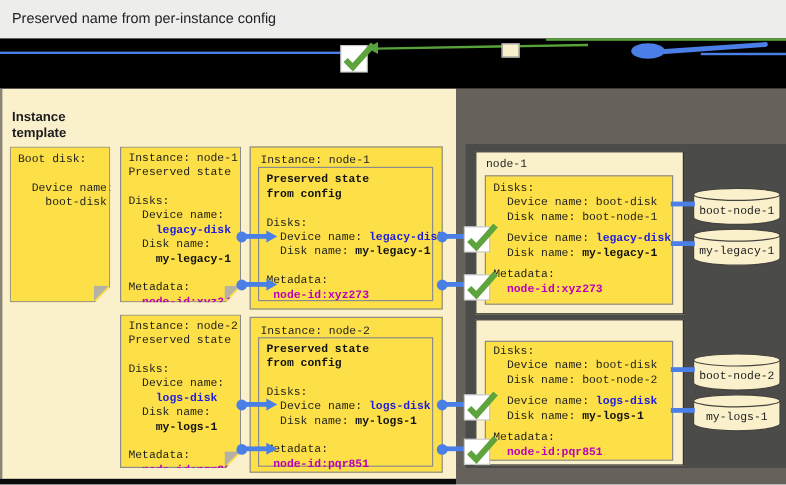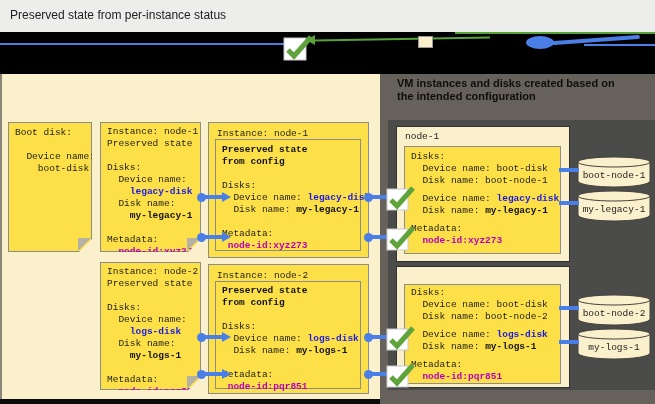--- a/index.html
+++ b/index.html
@@ -48,41 +48,43 @@
   .diskoval{position:absolute;width:28px;height:13px;border-radius:50%;background:#4a7fe8;}
   .cyl{position:absolute;width:74px;height:32px;overflow:visible;}
   .cyl text{font-family:"Liberation Mono",monospace;font-size:9.5px;fill:#1d1d1d;}
 </style>
 </head>
 <body>
 
 <div id="stage">
 
   <div class="titlebar">
-    <div class="t">Preserved state from per-instance status</div>
+    <div class="t">Preserved name from per-instance config</div>
   </div>
 
   <div class="legendbar">
     <div class="thinline" style="left:0;top:11px;width:284px;"></div>
     <svg class="checkicon" style="left:283px;top:1px;">
       <rect x="1" y="5" width="22" height="22" fill="#ffffff" stroke="#c8c8c8"></rect>
       <path d="M5 17 L11 23 L28 4" stroke="#5fa33c" stroke-width="5" fill="none"></path>
     </svg>
     <div class="ah-left-green" style="left:306px;top:3px;"></div>
     <div class="greenline" style="left:314px;top:6px;width:176px;transform:rotate(-1deg);"></div>
     <div class="greenline" style="left:455px;top:0px;width:200px;"></div>
     <div class="swatch" style="left:418px;top:4px;"></div>
     <div class="diskoval" style="left:526px;top:4px;"></div>
     <div class="hline" style="left:552px;top:6px;width:88px;transform:rotate(-4deg);border-radius:3px;"></div>
     <div class="thinline" style="left:584px;top:12px;width:71px;"></div>
   </div>
 
   <div class="creampanel"></div>
   <div class="blackstrip"></div>
 
+  <div class="colhead" style="left:10px;top:92px;">Instance
+template</div>
 
   <div class="wbox notch" style="left:8px;top:122px;width:84px;height:130px;">
     <div class="codebox" style="left:6px;top:4px;"><div><span>Boot disk:</span></div><div class="gap"></div><div><span>  Device name:</span></div><div><span>    boot-disk</span></div></div>
   </div>
   <div class="fold" style="left:78px;top:238px;"></div>
 
   <div class="wbox notch" style="left:100px;top:122px;width:101px;height:130px;">
     <div class="codebox" style="left:6px;top:3px;"><div><span>Instance: node-1</span></div><div><span>Preserved state</span></div><div class="gap"></div><div><span>Disks:</span></div><div><span>  Device name:</span></div><div><span>    </span><span class="blue">legacy-disk</span></div><div><span>  Disk name:</span></div><div><span>    </span><span class="b">my-legacy-1</span></div><div class="gap"></div><div><span>Metadata:</span></div><div><span>  </span><span class="mag">node-id:xyz273</span></div></div>
   </div>
   <div class="fold" style="left:187px;top:238px;"></div>
@@ -101,22 +103,20 @@
 
   <div class="wbox" style="left:208px;top:264px;width:161px;height:130px;">
     <div class="boxtitle" style="left:8px;top:5px;">Instance: node-2</div>
   </div>
   <div class="wbox" style="left:215px;top:281px;width:146px;height:108px;">
     <div class="codebox" style="left:6px;top:3px;"><div><span class="b">Preserved state</span></div><div><span class="b">from config</span></div><div class="gap"></div><div><span>Disks:</span></div><div><span>  Device name: </span><span class="blue">logs-disk</span></div><div><span>  Disk name: </span><span class="b">my-logs-1</span></div><div class="gap"></div><div><span>Metadata:</span></div><div><span> </span><span class="mag">node-id:pqr851</span></div></div>
   </div>
 
   <div class="graypanel"></div>
   <div class="innerdark"></div>
-  <div class="rptitle">VM instances and disks created based on
-the intended configuration</div>
 
   <div class="vmbox" style="left:396px;top:126px;width:174px;height:136px;">
     <div class="boxtitle" style="left:8px;top:4px;">node-1</div>
   </div>
   <div class="wbox" style="left:404px;top:146px;width:157px;height:108px;">
     <div class="codebox vmgaps" style="left:6px;top:4px;"><div><span>Disks:</span></div><div><span>  Device name: boot-disk</span></div><div><span>  Disk name: boot-node-1</span></div><div class="gap"></div><div><span>  Device name: </span><span class="blue">legacy-disk</span></div><div><span>  Disk name: </span><span class="b">my-legacy-1</span></div><div class="gap"></div><div><span>Metadata:</span></div><div><span>  </span><span class="mag">node-id:xyz273</span></div></div>
   </div>
 
   <div class="vmbox" style="left:396px;top:266px;width:174px;height:122px;">
     <div class="boxtitle" style="left:8px;top:4px;margin-top:44px;">node-2</div>

